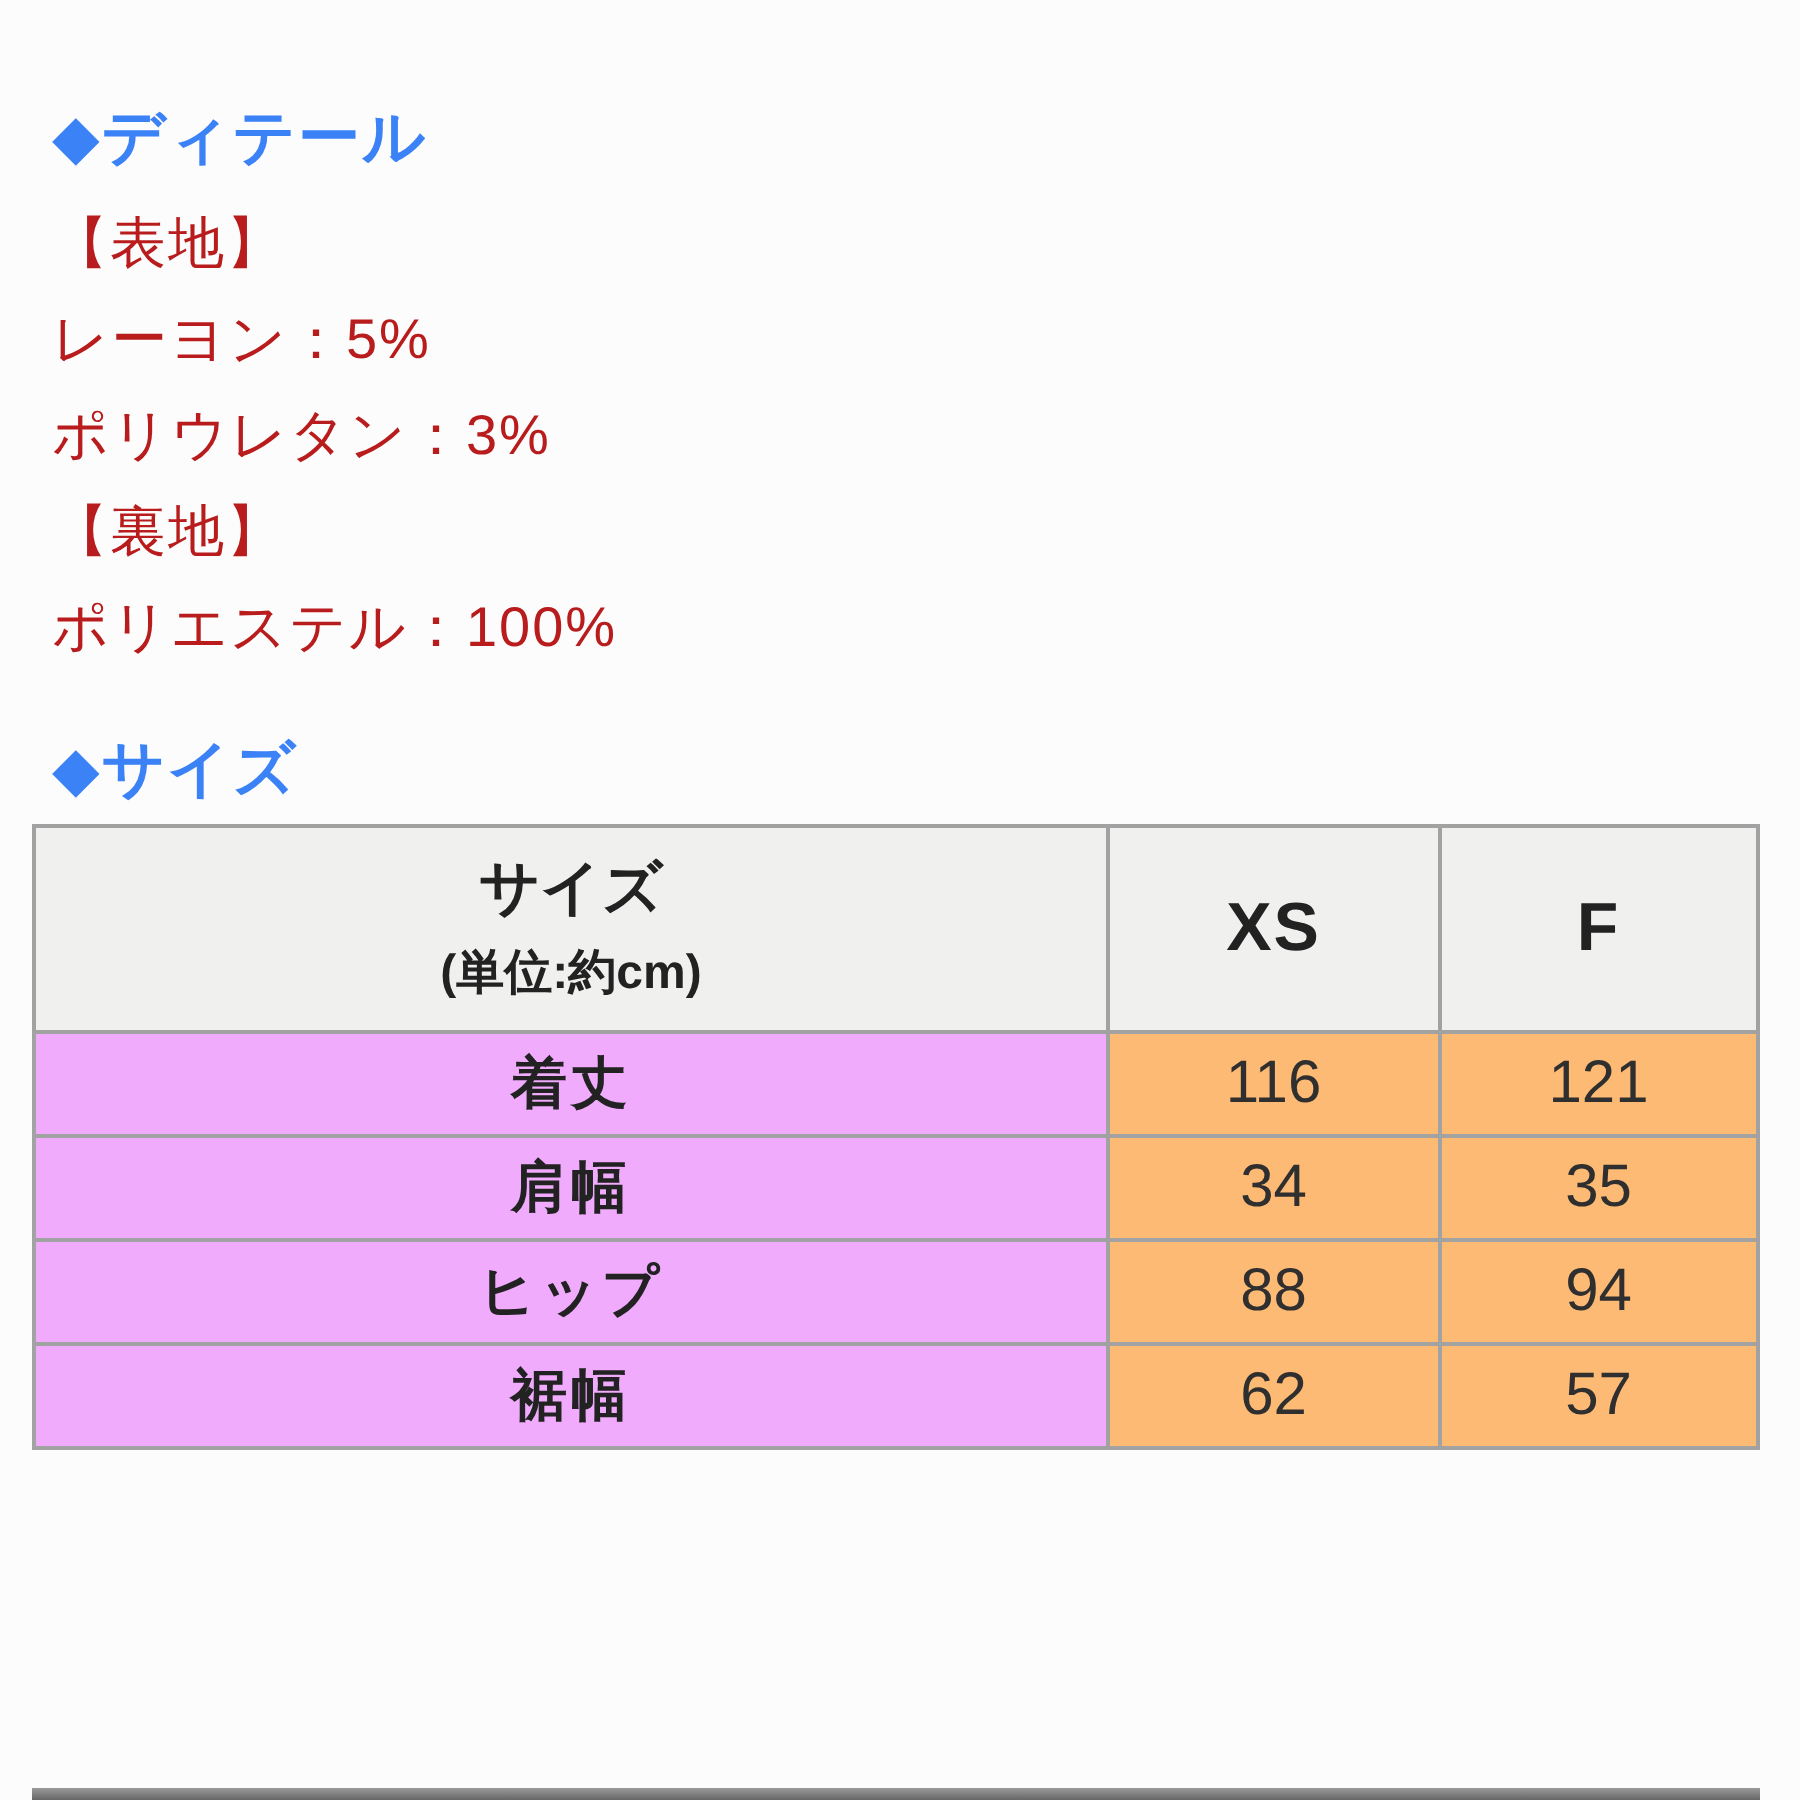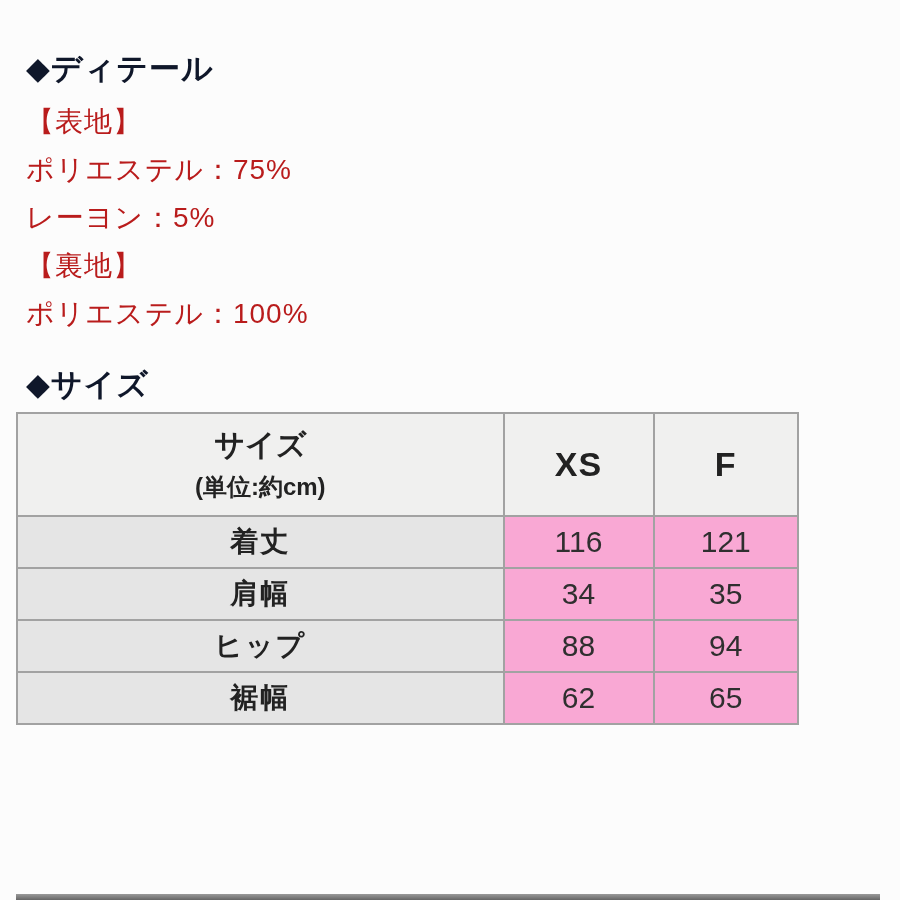--- a/index.html
+++ b/index.html
@@ -16,42 +16,42 @@
     position: relative;
   }
   .content {
     padding: 50px 20px 0 26px;
   }
   .section-heading {
     font-size: 31px;
     font-weight: 700;
     line-height: 38px;
     letter-spacing: 1px;
-    color: #0f172a;
+    color: #3b82f6;
   }
   .detail-heading { margin-bottom: 10px; }
   .detail-lines {
     font-size: 28px;
     line-height: 48px;
     font-weight: 400;
     color: #b91c1c;
     letter-spacing: 1px;
   }
   .size-heading {
     margin-top: 28px;
     margin-bottom: 8px;
   }
   .size-table-wrap {
     margin-left: -10px;
     width: 864px;
   }
   table.size-table {
     border-collapse: collapse;
     table-layout: fixed;
-    width: 783px;
+    width: 864px;
   }
   table.size-table th,
   table.size-table td {
     border: 2px solid #a2a2a2;
     text-align: center;
     vertical-align: middle;
     padding: 0;
   }
   col.c-label { width: 62.3%; }
   col.c-xs    { width: 19.2%; }
@@ -70,29 +70,29 @@
   .hdr-label-line2 {
     display: block;
     font-size: 24px;
     line-height: 40px;
   }
   .hdr-size-col {
     font-size: 34px;
     letter-spacing: 1px;
   }
   .row-label {
-    background: #e5e5e5;
+    background: #f0abfc;
     height: 50px;
     font-size: 28px;
     font-weight: 700;
     color: #222;
     letter-spacing: 2px;
   }
   .row-value {
-    background: #f9a8d4;
+    background: #fdba74;
     height: 50px;
     font-size: 30px;
     font-weight: 400;
     color: #2f2f2f;
   }
   .bottom-strip {
     position: absolute;
     left: 16px;
     width: 864px;
     bottom: 0;
@@ -102,22 +102,22 @@
 </style>
 </head>
 <body>
 
 <div class="content">
 
   <div class="section-heading detail-heading">◆ディテール</div>
 
   <div class="detail-lines">
     <div>【表地】</div>
-    <div>ポリエステル：75%</div>
     <div>レーヨン：5%</div>
+    <div>ポリウレタン：3%</div>
     <div>【裏地】</div>
     <div>ポリエステル：100%</div>
   </div>
 
   <div class="section-heading size-heading">◆サイズ</div>
 
   <div class="size-table-wrap">
     <table class="size-table">
       <colgroup>
         <col class="c-label">
@@ -146,20 +146,20 @@
           <td class="row-value">35</td>
         </tr>
         <tr>
           <td class="row-label">ヒップ</td>
           <td class="row-value">88</td>
           <td class="row-value">94</td>
         </tr>
         <tr>
           <td class="row-label">裾幅</td>
           <td class="row-value">62</td>
-          <td class="row-value">65</td>
+          <td class="row-value">57</td>
         </tr>
       </tbody>
     </table>
   </div>
 </div>
 
 <div class="bottom-strip"></div>
 
 </body></html>

